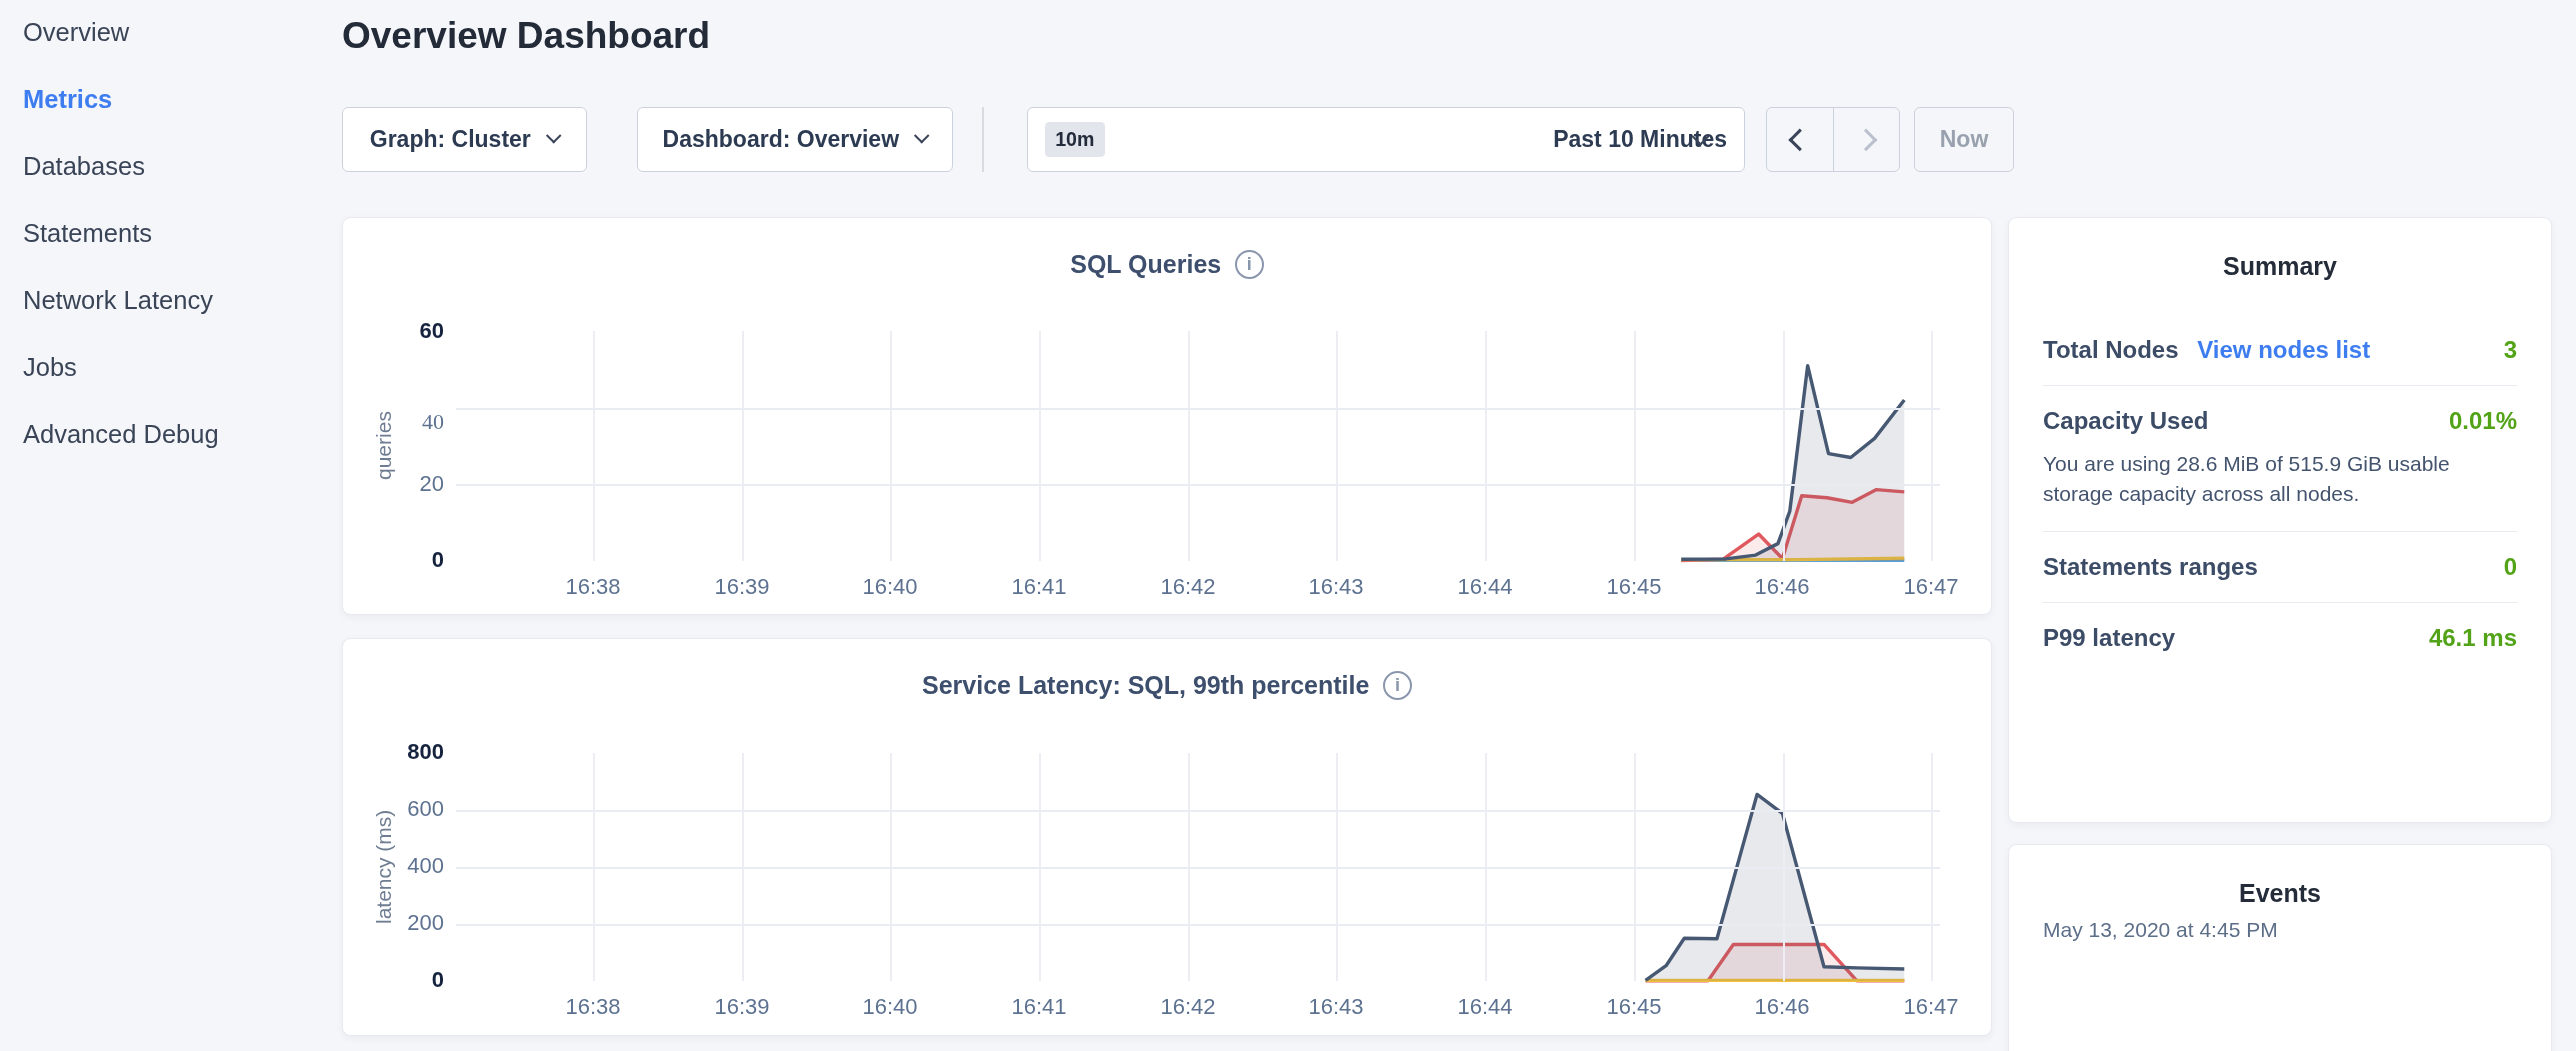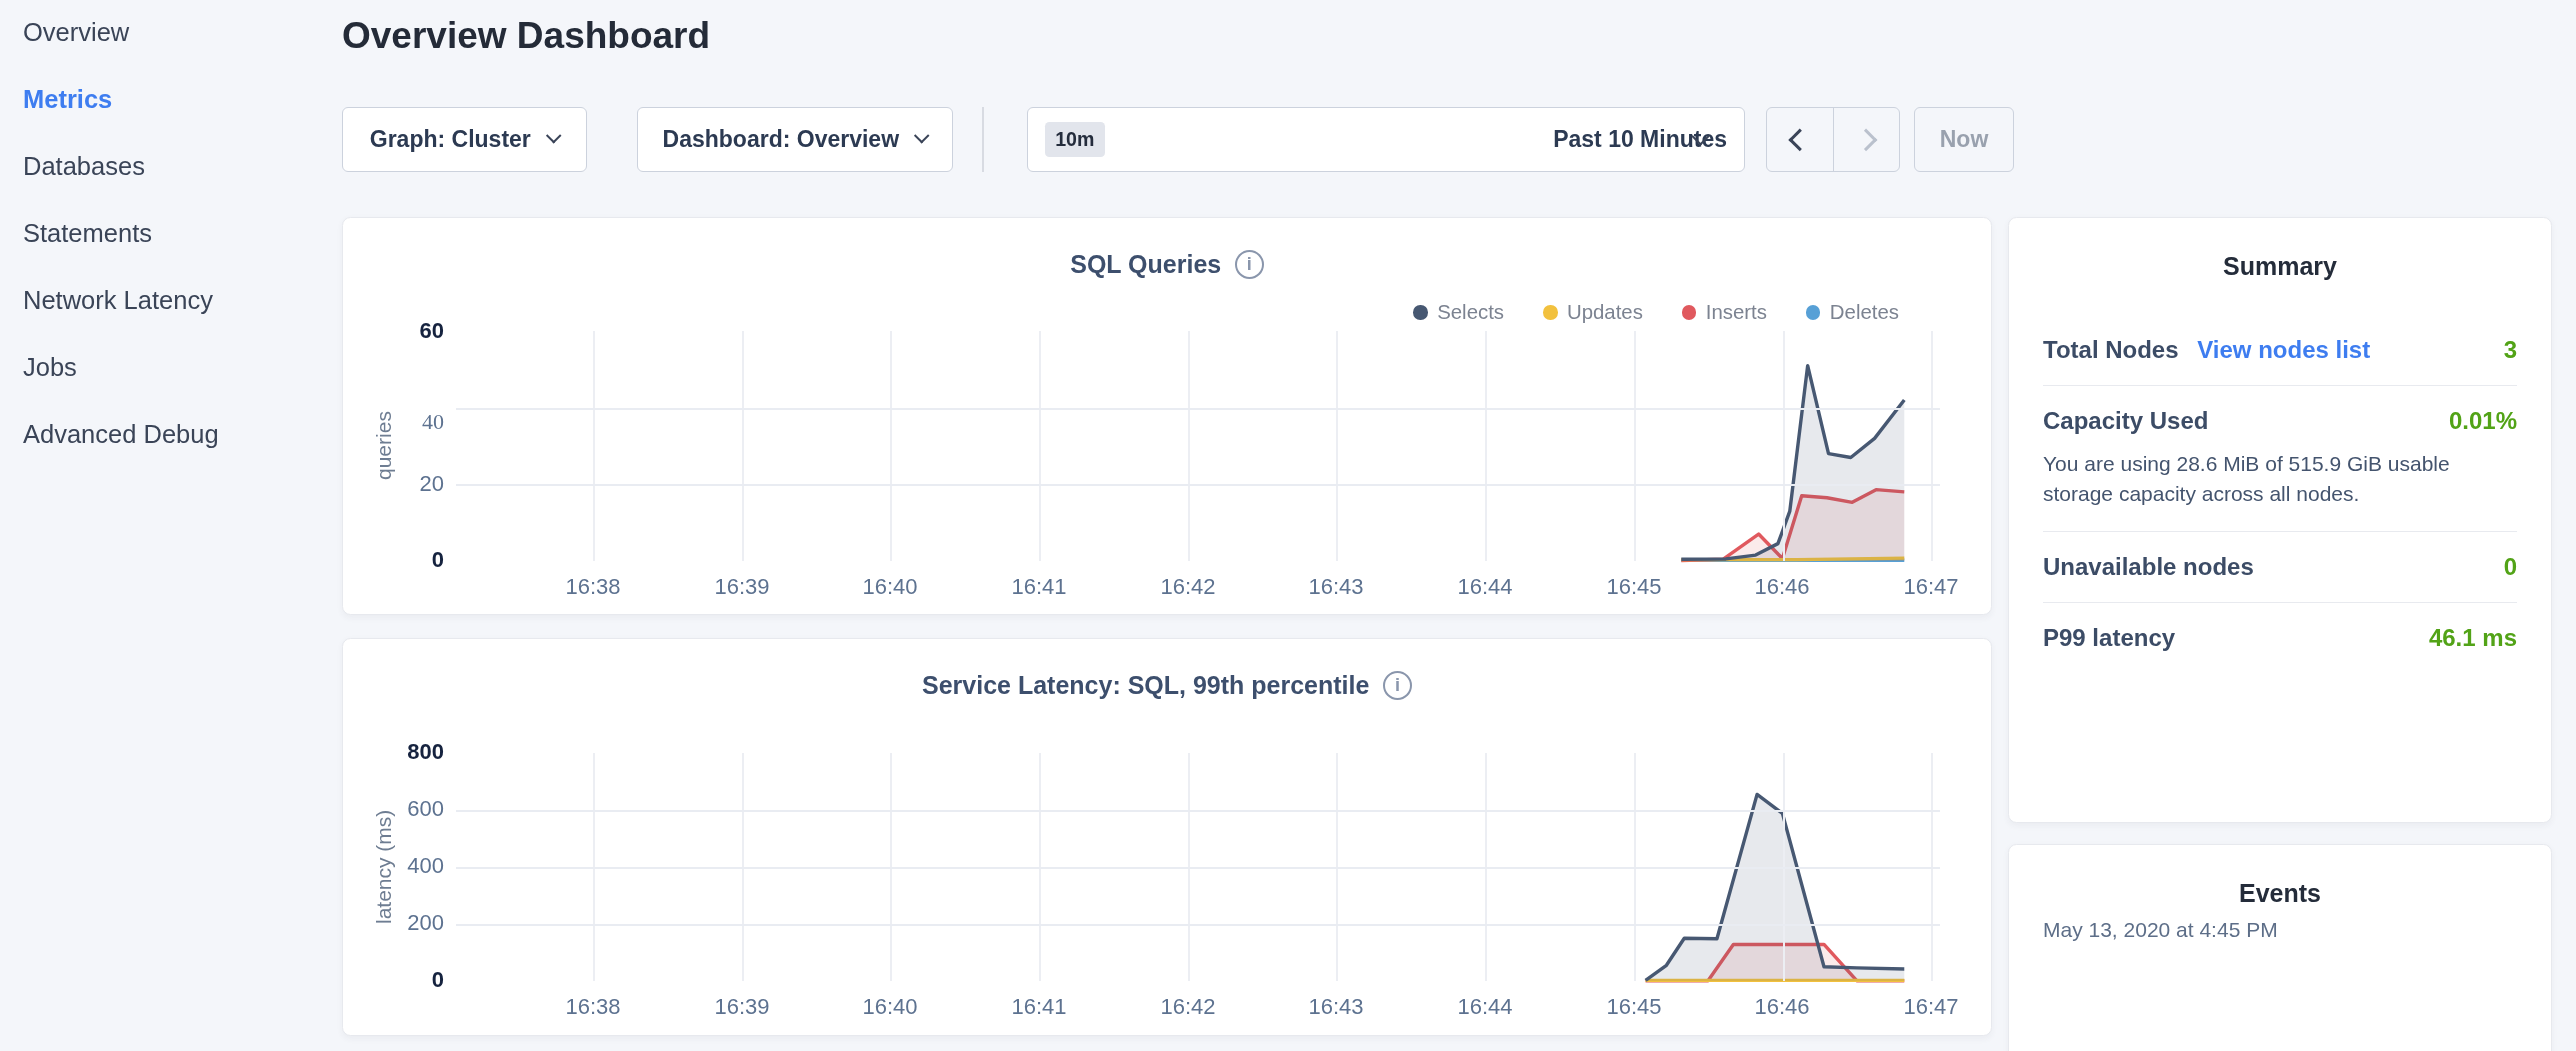--- a/index.html
+++ b/index.html
@@ -109,38 +109,20 @@
         <span class="chev right"></span>
       </div>
   </div>
   <div class="ctrl" id="nowbtn">Now</div>
 
   <div class="card" id="chart0">
     <div class="chart-head">
       <span class="chart-title">SQL Queries</span>
       <span class="info-icon">i</span>
     </div>
-    <div class="legend">
-        <span class="leg-item">
-          <span class="dot" style="background: rgb(71, 88, 114);"></span>
-          <span class="leg-label">Selects</span>
-        </span>
-        <span class="leg-item">
-          <span class="dot" style="background: rgb(242, 193, 62);"></span>
-          <span class="leg-label">Updates</span>
-        </span>
-        <span class="leg-item">
-          <span class="dot" style="background: rgb(224, 89, 94);"></span>
-          <span class="leg-label">Inserts</span>
-        </span>
-        <span class="leg-item">
-          <span class="dot" style="background: rgb(87, 160, 214);"></span>
-          <span class="leg-label">Deletes</span>
-        </span>
-      </div>
     <div class="ylabel" style="top:113px;height:230px;">queries</div>
     <div class="plot" style="left:113px;top:113px;width:1484px;height:230px;">
         <svg width="1484" height="230" viewBox="0 0 1745 270">
           <path d="M 1440.8 269.3 L 1703.0 269.3" fill="none" stroke="#57a0d6" stroke-width="4" stroke-linejoin="round"></path>
           <path d="M 1440.8 269.6 L 1489.7 268.2 L 1531.7 238.5 L 1559.7 267.3 L 1582.4 193.5 L 1612.1 195.8 L 1641.8 201.2 L 1669.8 186.3 L 1703.0 189.0 L 1703.0 270 L 1440.8 270 Z" fill="#e0595e" fill-opacity="0.12" stroke="none"></path>
           <path d="M 1440.8 269.6 L 1489.7 268.2 L 1531.7 238.5 L 1559.7 267.3 L 1582.4 193.5 L 1612.1 195.8 L 1641.8 201.2 L 1669.8 186.3 L 1703.0 189.0" fill="none" stroke="#e0595e" stroke-width="4" stroke-linejoin="round"></path>
           <path d="M 1440.8 268.6 L 1577.1 268.6 L 1703.0 266.9 L 1703.0 270 L 1440.8 270 Z" fill="#f2c13e" fill-opacity="0.2" stroke="none"></path>
           <path d="M 1440.8 268.6 L 1577.1 268.6 L 1703.0 266.9" fill="none" stroke="#f2c13e" stroke-width="4" stroke-linejoin="round"></path>
           <path d="M 1440.8 268.2 L 1493.2 267.8 L 1528.2 263.3 L 1554.4 249.8 L 1568.4 211.5 L 1589.4 40.5 L 1613.9 144.0 L 1640.1 148.5 L 1668.1 126.0 L 1703.0 81.0 L 1703.0 270 L 1440.8 270 Z" fill="#475872" fill-opacity="0.13" stroke="none"></path>
           <path d="M 1440.8 268.2 L 1493.2 267.8 L 1528.2 263.3 L 1554.4 249.8 L 1568.4 211.5 L 1589.4 40.5 L 1613.9 144.0 L 1640.1 148.5 L 1668.1 126.0 L 1703.0 81.0" fill="none" stroke="#475872" stroke-width="4" stroke-linejoin="round"></path>
@@ -235,21 +217,21 @@
       <div class="ssec">
         <div class="srow">
           <span class="slabel">Capacity Used</span>
           <span class="sval">0.01%</span>
         </div>
         <div class="sdesc">You are using 28.6 MiB of 515.9 GiB usable storage capacity across all nodes.</div>
       </div>
 
       <div class="ssec">
         <div class="srow">
-          <span class="slabel">Unavailable nodes</span>
+          <span class="slabel">Statements ranges</span>
           <span class="sval">0</span>
         </div>
       </div>
 
 
       <div class="ssec last">
         <div class="srow">
           <span class="slabel">P99 latency</span>
           <span class="sval">46.1 ms</span>
         </div>

